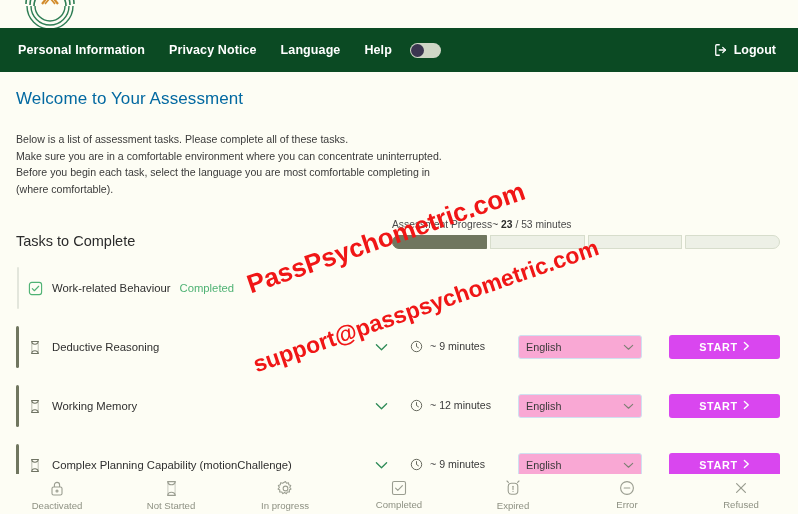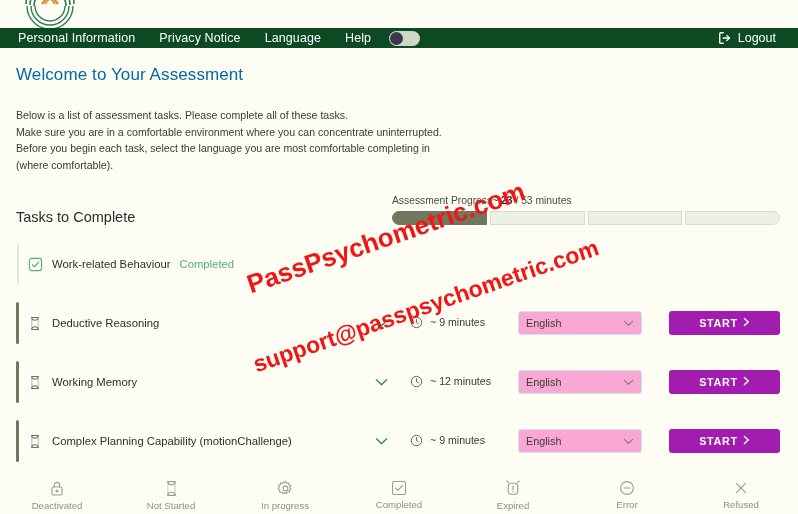--- a/index.html
+++ b/index.html
@@ -13,22 +13,22 @@
   
   .logo-band{
     height:28px;background:#fdfdf4;position:relative;overflow:hidden;
   }
   .logo-mark{
     position:absolute;left:22px;top:-20px;width:56px;height:52px;
   }
 
   
   .navbar{
-    height:20px;background:#0b4a23;display:flex;align-items:center;
-    padding:0 14px 0 18px;box-sizing:border-box;
+    height:44px;background:#0b4a23;display:flex;align-items:center;
+    padding:0 14px 0 18px;box-sizing:border-box;font-weight:bold;
   }
   .nav-links{display:flex;align-items:center;gap:24px;}
   .nav-link{
     color:#ffffff;font-size:12.5px;letter-spacing:.1px;
     cursor:pointer;white-space:nowrap;
   }
   .nav-toggle{
     margin-left:18px;width:31px;height:15px;border-radius:8px;
     background:#cfd6c6;position:relative;cursor:pointer;flex:0 0 auto;
   }
@@ -103,21 +103,21 @@
     width:108px;flex:0 0 auto;
   }
   .lang-select{
     width:124px;height:24px;border:1px solid #cfe0f0;border-radius:3px;
     background:#f9a8d4;display:flex;align-items:center;padding:0 7px;
     box-sizing:border-box;font-size:10.8px;color:#3a3a3a;cursor:pointer;
     flex:0 0 auto;
   }
   .lang-select .lbl{flex:1;}
   .start-btn{
-    width:111px;height:24px;background:#a21caf;border-radius:3px;
+    width:111px;height:24px;background:#d946ef;border-radius:3px;
     display:flex;align-items:center;justify-content:center;gap:5px;
     color:#fff;font-size:10.8px;font-weight:700;letter-spacing:.7px;
     cursor:pointer;margin-left:27px;flex:0 0 auto;
   }
 
   
   .legend{
     position:absolute;left:0;right:0;bottom:0;height:40px;
     display:flex;align-items:flex-start;padding-top:6px;box-sizing:border-box;
     background:#fdfdf4;

